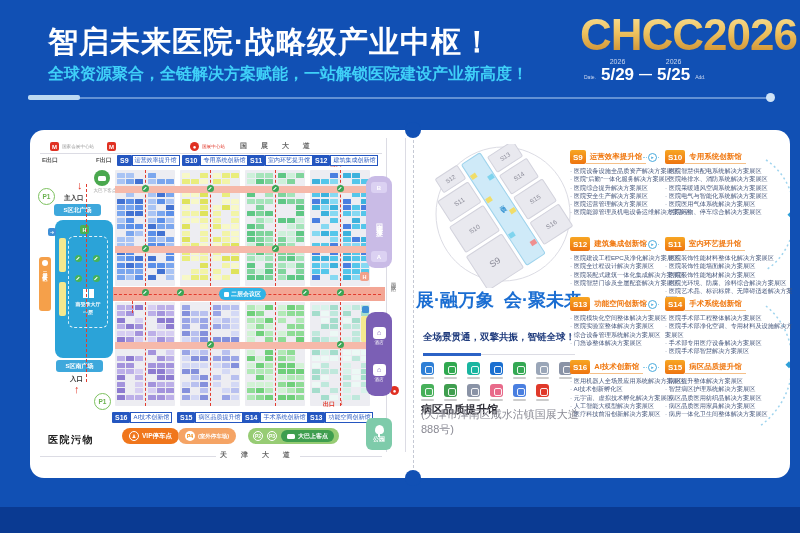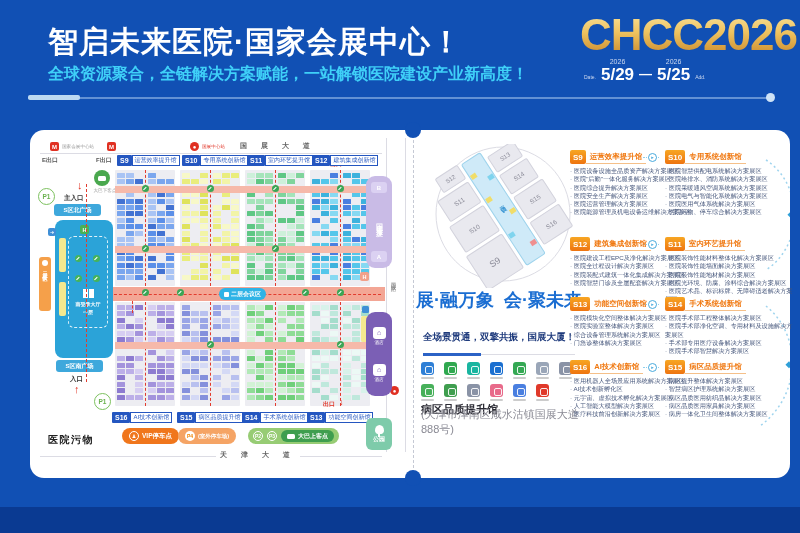--- a/index.html
+++ b/index.html
@@ -133,21 +133,21 @@
   .hitems{position:absolute;width:128px;margin:0;padding:0;list-style:none;z-index:2;}
   .hitems li{font-size:6.2px;line-height:8.3px;color:#44557a;}
   .hitems li::before{content:"· ";}
   .conn-line{position:absolute;width:16px;border-top:1.5px dotted #8fd0ee;z-index:1;}
   .conn-dot{position:absolute;width:9px;height:9px;border-radius:50%;background:#fff;border:1.5px solid #49aadd;
     color:#49aadd;font-size:5px;display:flex;align-items:center;justify-content:center;z-index:2;}
 </style>
 </head>
 <body>
 
-<div class="abs" id="hd-title">智启未来医院·国家会展中心！</div>
+<div class="abs" id="hd-title">智启未来医院·战略级产业中枢！</div>
 <div class="abs" id="hd-sub">全球资源聚合，全链解决方案赋能，一站解锁医院建设产业新高度！</div>
 <div class="abs" id="hd-line"></div>
 <div class="abs" id="hd-line-seg"></div>
 <div class="abs" id="hd-dot"></div>
 <div class="abs" id="brand">CHCC2026</div>
 <div class="abs" id="dates">
   <span class="dlabel">Date.</span>
   <span class="dcol">
       <span class="dyear">2026</span>
     <span class="dnum">5/29</span>
@@ -1001,21 +1001,21 @@
           <rect x="85" y="70" width="6" height="5" fill="#f0dd6a"></rect>
           <rect x="85" y="30" width="6" height="5" fill="#7fd4ee"></rect>
           <rect x="71" y="90" width="6" height="5" fill="#7fd4ee"></rect>
           <rect x="85" y="108" width="6" height="5" fill="#ef8f8f"></rect>
           <text x="81" y="58" fill="#2e8fd0" font-size="6" writing-mode="tb">会议区</text>
         </g>
     </svg>
     <div class="abs" id="slogan">
       <span>展·融万象</span><span class="gap"></span><span>会·聚未来</span>
     </div>
-    <div class="abs mid-sub" style="top:201px">全场景贯通，双擎共振，国展大厦！</div>
+    <div class="abs mid-sub" style="top:201px">全场景贯通，双擎共振，智链全球！</div>
     <div class="abs" id="mid-divider">
         <i></i>
       </div>
     <div class="abs icon-row" id="icons1" style="top:232px">
         <div class="app">
           <div class="sq" style="background: rgb(46, 127, 214);"></div>
           <div class="bar"></div>
         </div>
         <div class="app">
           <div class="sq" style="background: rgb(47, 168, 79);"></div>

